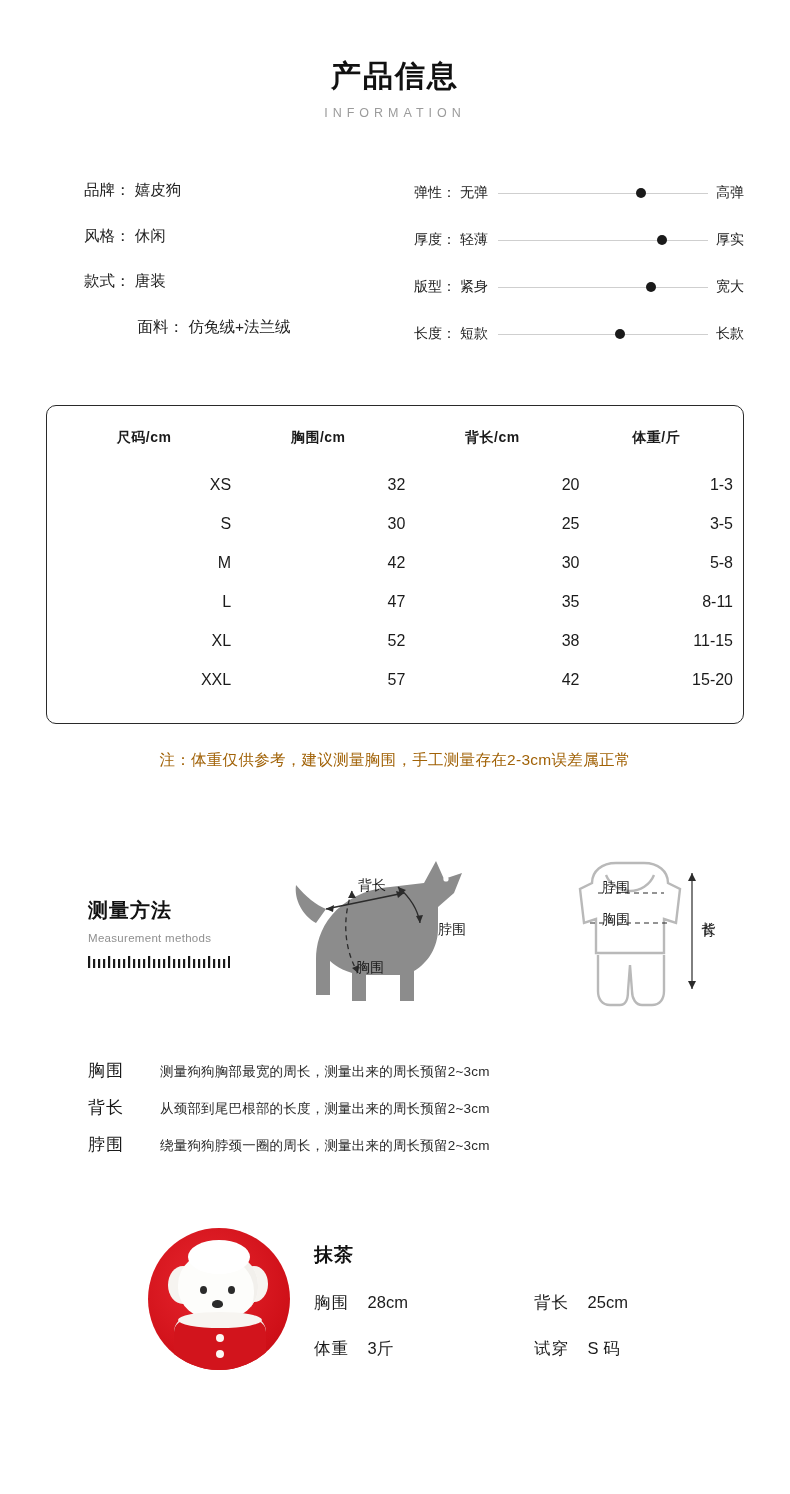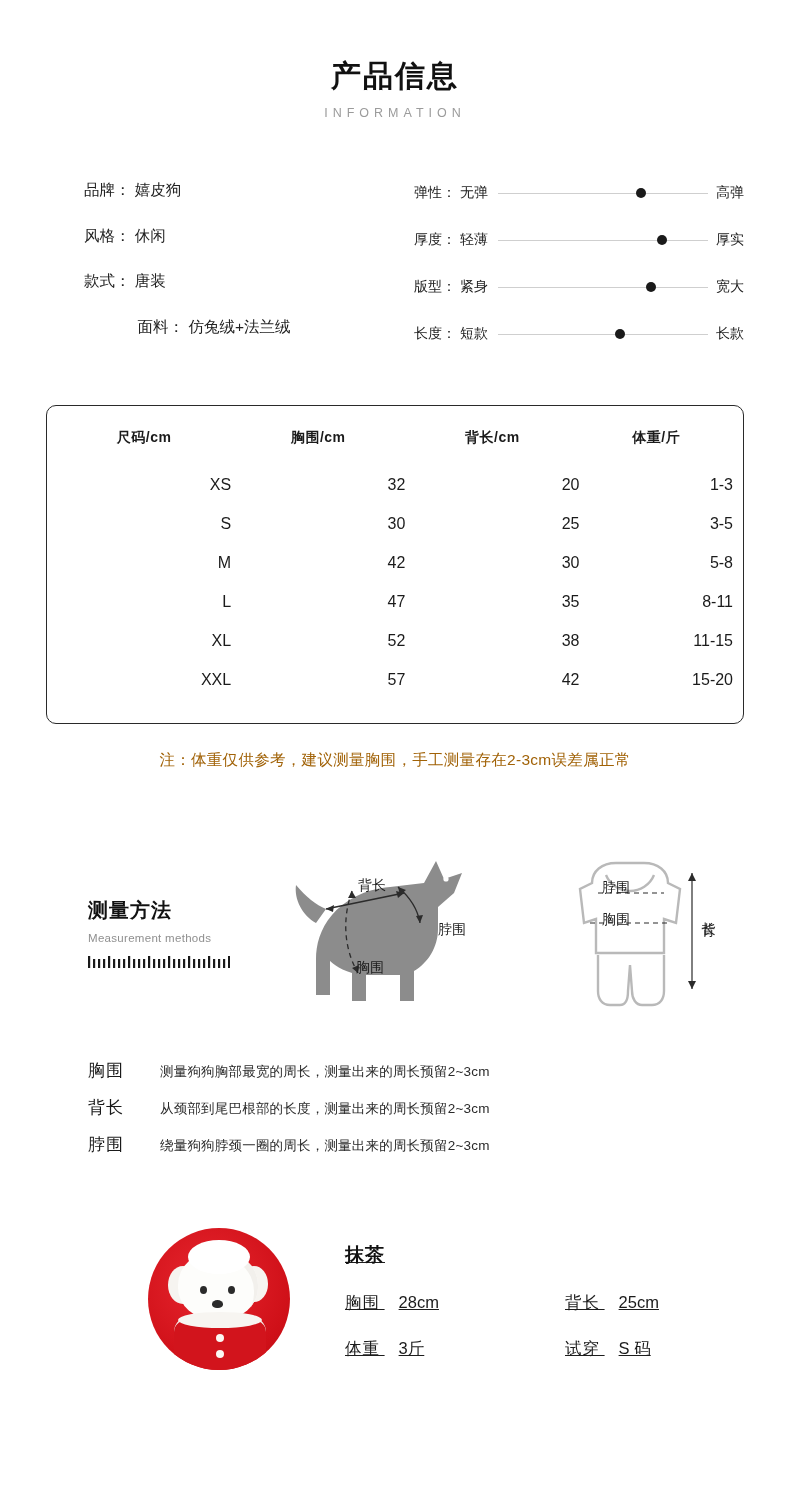--- a/index.html
+++ b/index.html
@@ -255,21 +255,21 @@
   .avatar .btn1, .avatar .btn2 {
     position: absolute;
     width: 8px; height: 8px;
     border-radius: 50%;
     background: #fbf8f3;
     left: 68px;
   }
   .avatar .btn1 { top: 106px; }
   .avatar .btn2 { top: 122px; }
 
-  .model-info { margin-left: 55px; padding-top: 4px; text-decoration: underline; }
+  .model-info { margin-left: 24px; padding-top: 4px; }
   .model-name {
     font-size: 19px;
     font-weight: bold;
     color: #111;
     letter-spacing: 1px;
     margin-bottom: 24px;
   }
   .model-grid {
     display: grid;
     grid-template-columns: 220px auto;

